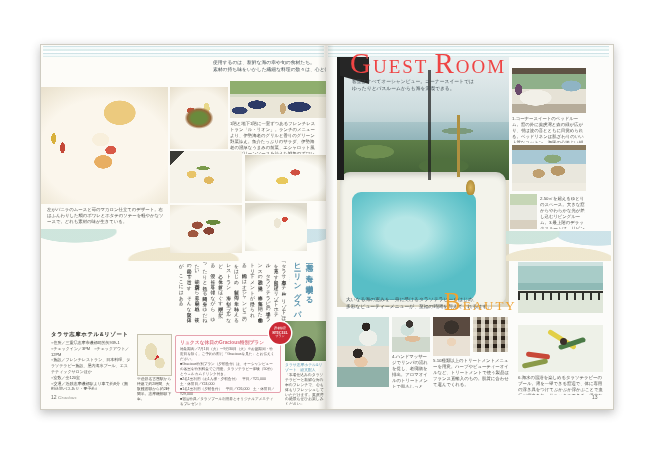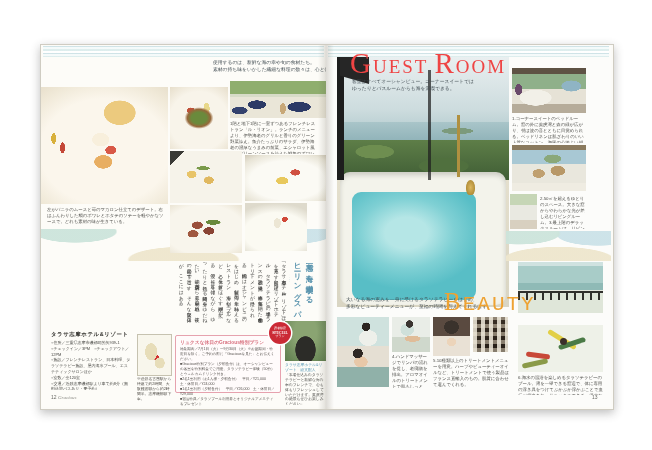--- a/index.html
+++ b/index.html
@@ -25,21 +25,21 @@
         radial-gradient(120px 28px at 50% 96%, rgba(238,230,205,.95) 0 45%, rgba(0,0,0,0) 47%),
         radial-gradient(90px 24px at 88% 12%, rgba(203,226,232,.95) 0 45%, rgba(0,0,0,0) 47%); }
 
   
   .serif { font-family:"Liberation Serif", serif; }
   .t-big   { font-size:29px; line-height:1; }
   .t-small { font-size:19px; line-height:1; }
   .t-rest   { color:#e29aa6; letter-spacing:2.5px; }
   .t-guest  { color:#ef4444; letter-spacing:2px; }
   .t-beauty { color:#eea232; letter-spacing:2px; }
-  .t-beauty .t-big { font-size:25px; } .t-beauty .t-small { font-size:21px;font-family:Liberation Mono, monospace; }
+  .t-beauty .t-big { font-size:25px; } .t-beauty .t-small { font-size:13px; }
   .tiny { font-size:4.4px; line-height:1.35; overflow:hidden; color:#4c4c48; }
   .tiny2{ font-size:3.8px; line-height:1.3; overflow:hidden; color:#55524c; }
   .intro{ font-size:4.8px; line-height:1.5; color:#3f4a50; white-space:nowrap; }
   .art-body { writing-mode:vertical-rl; font-size:4.8px; line-height:1.65; color:#3a3a38; overflow:hidden; }
   .art-head { writing-mode:vertical-rl; color:#5a94ae; font-weight:bold; overflow:hidden; }
   .art-head div { font-size:7.5px; line-height:1.6; letter-spacing:1px; }
 
   
   .info-title { font-size:5.4px; font-weight:bold; color:#33322e; letter-spacing:.6px; }
   .info-lines div { font-size:4px; line-height:1.45; color:#4a4a46; }

